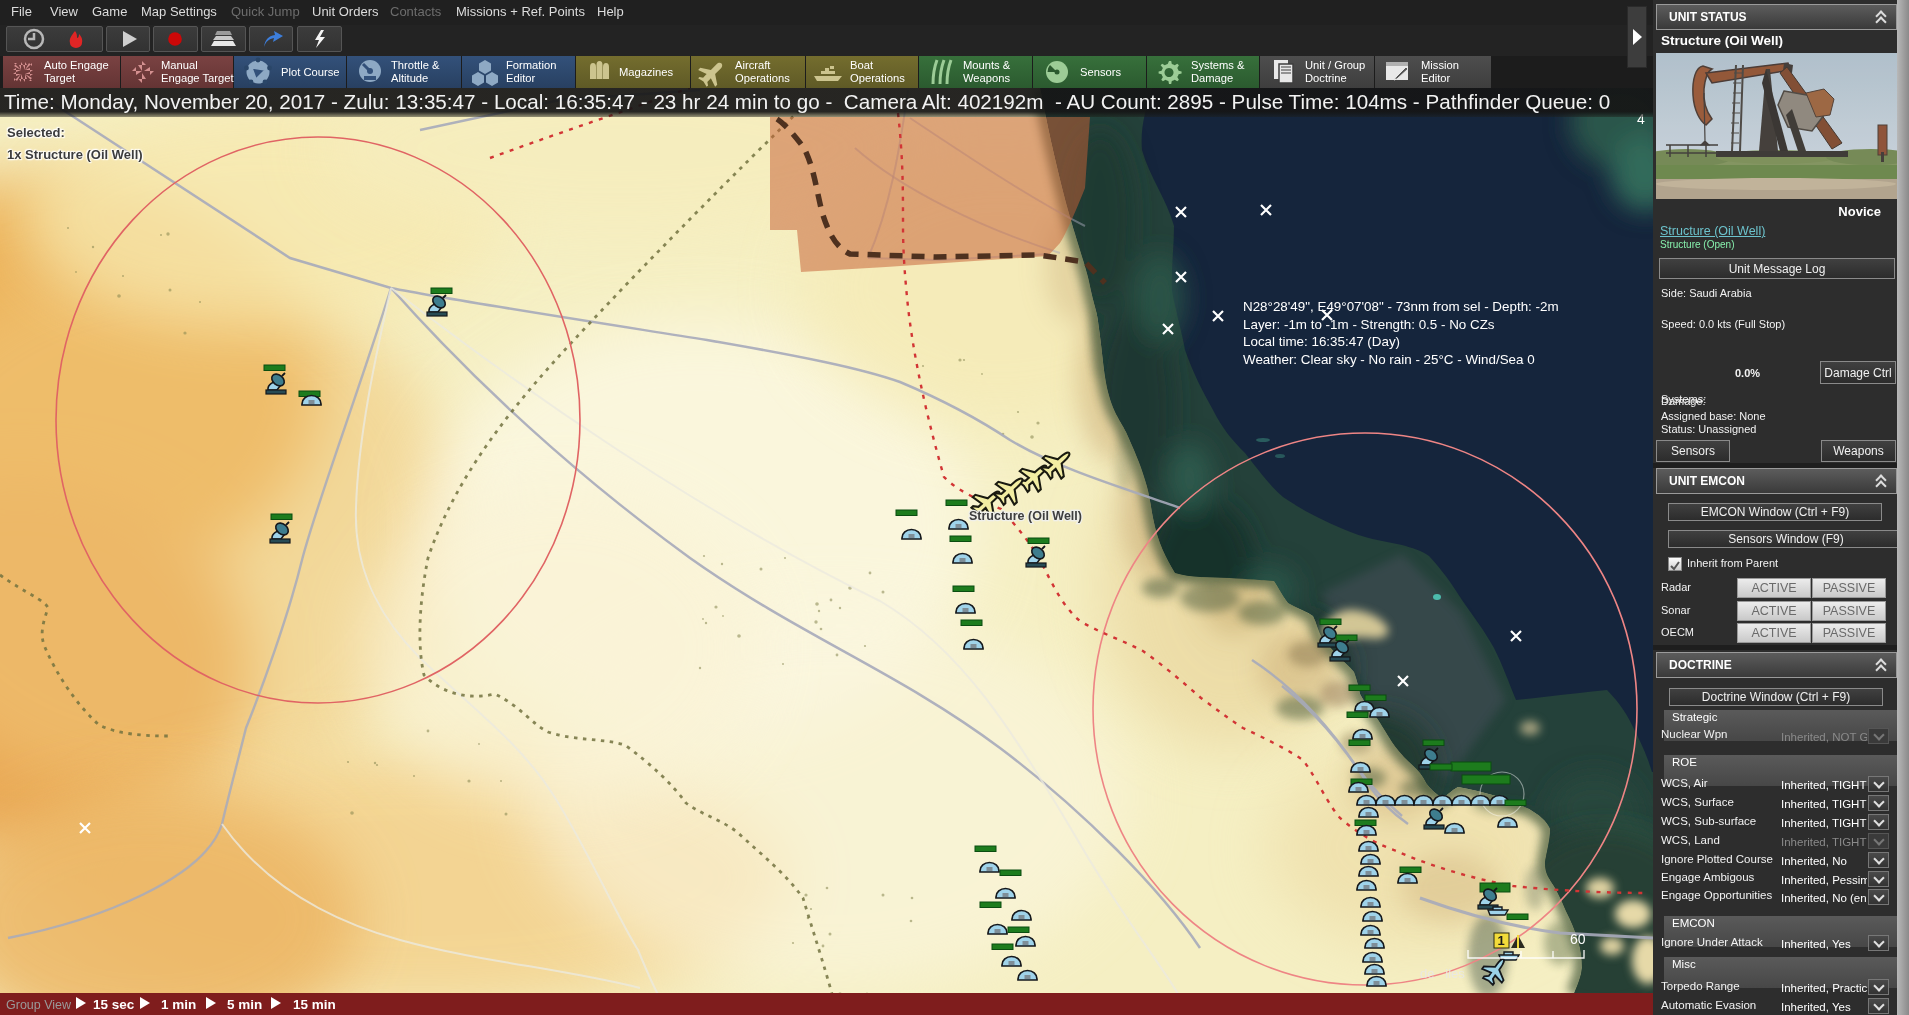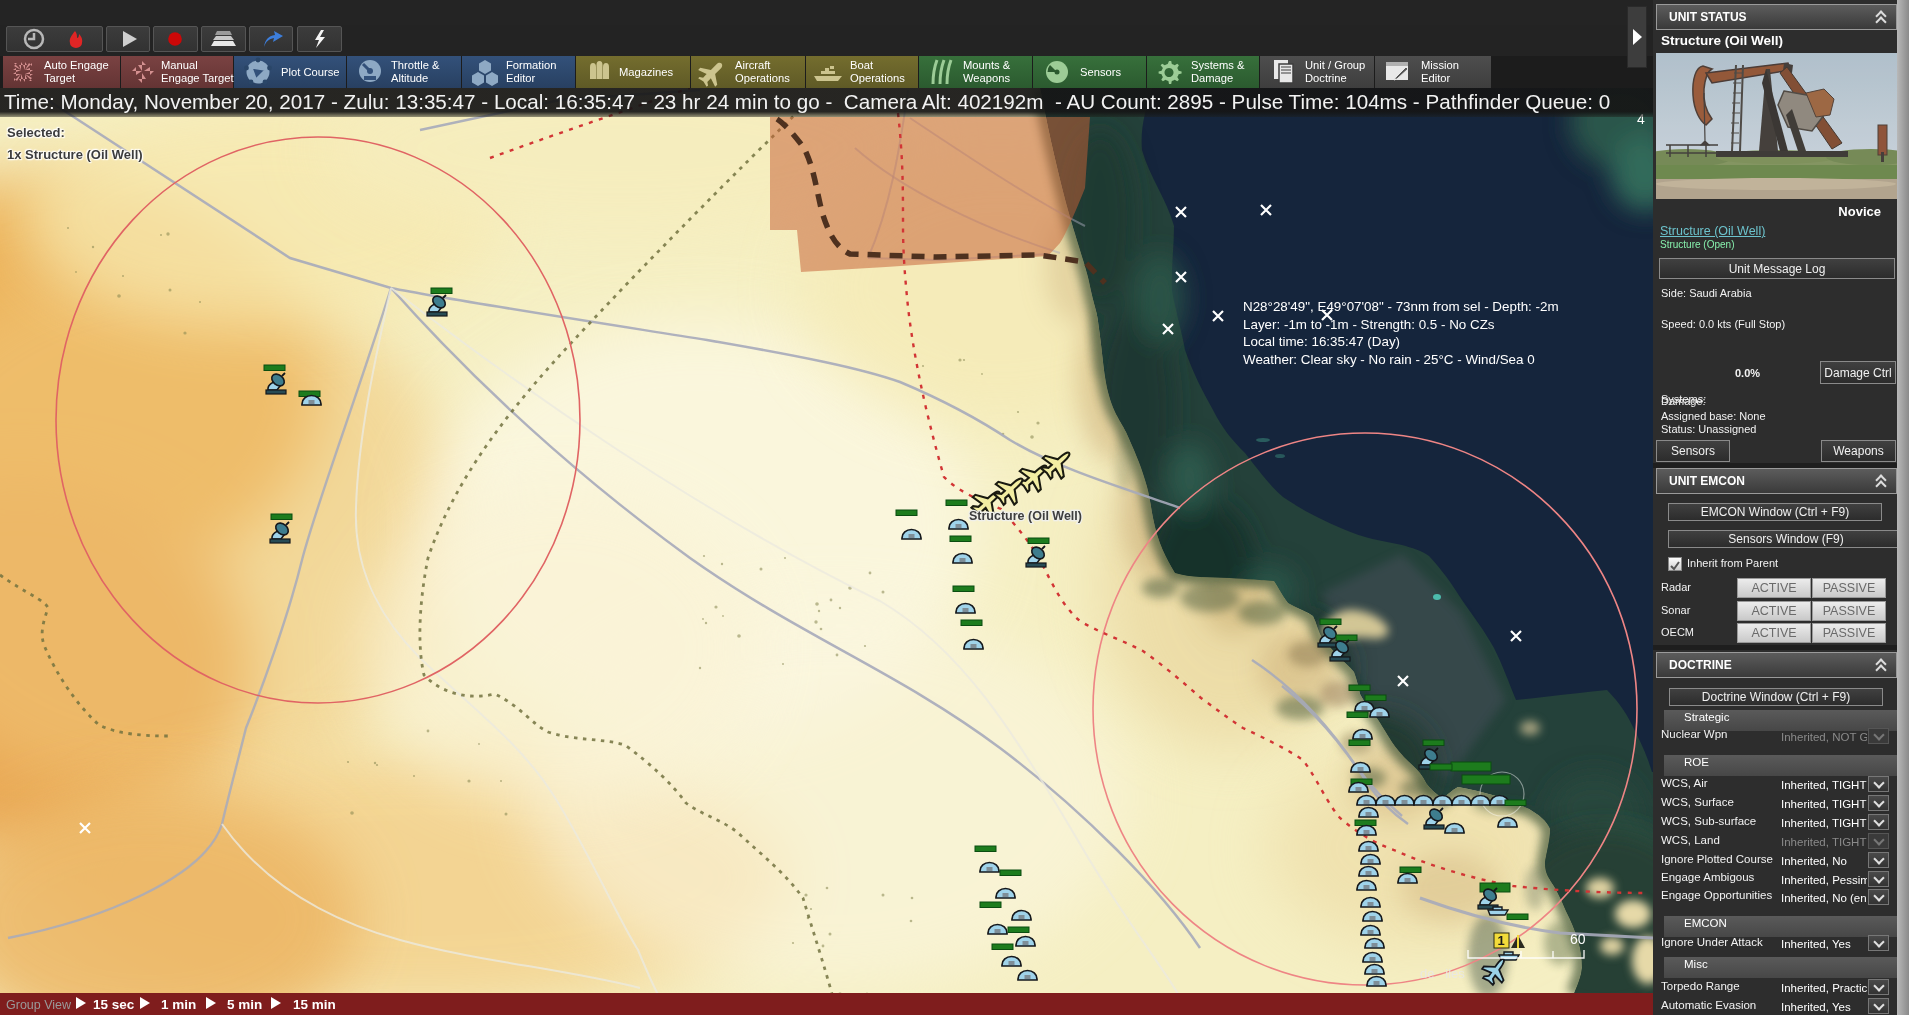--- a/index.html
+++ b/index.html
@@ -34,33 +34,44 @@
 #scroll { position:absolute; top:0; left:1897px; width:12px; height:1015px; background:linear-gradient(90deg,#b8b8b8,#8a8a8a); z-index:41; }
 #collapse { position:absolute; top:6px; left:1627px; width:20px; height:62px; background:#3d3d3d; border:1px solid #2a2a2a; z-index:35; }
 #collapse:after { content:""; position:absolute; top:22px; left:5px; border-left:9px solid #fff; border-top:8px solid transparent; border-bottom:8px solid transparent; }
 .phead { position:absolute; left:3px; width:241px; height:26px; background:linear-gradient(#5c5c5c,#3a3a3a); border:1px solid #9a9a9a; font-weight:bold; font-size:12px; color:#fff; line-height:24px; padding-left:12px; }
 .chev2 { position:absolute; right:8px; top:5px; width:12px; height:14px; }
 .chev2 i, .chev2 b { position:absolute; left:1px; width:8px; height:8px; border-left:2px solid #ddd; border-top:2px solid #ddd; transform:rotate(45deg); }
 .chev2 i { top:2px; } .chev2 b { top:8px; }
 .sbtn { position:absolute; background:linear-gradient(#404040,#2c2c2c); border:1px solid #8a8a8a; color:#f0f0f0; font-size:12px; text-align:center; }
 .slab { position:absolute; left:8px; font-size:11px; color:#f2f2f2; white-space:nowrap; }
 .dlab { position:absolute; left:8px; font-size:11.5px; color:#f2f2f2; white-space:nowrap; }
-.secbar { position:absolute; left:11px; width:233px; height:21px; background:linear-gradient(#5a5a5a,#474747); font-size:11.5px; color:#fff; padding-left:20px; line-height:15px; }
+.secbar { position:absolute; left:11px; width:233px; height:31px; background:linear-gradient(#5a5a5a,#474747); font-size:11.5px; color:#fff; padding-left:8px; line-height:15px; }
 .dval { position:absolute; left:128px; width:86px; overflow:hidden; font-size:11.5px; color:#fff; white-space:nowrap; }
 .gray { color:#8a8a8a !important; }
 .dd { position:absolute; left:215px; width:21px; height:16px; background:linear-gradient(#4a4a4a,#333); border:1px solid #777; }
 .dd:after { content:""; position:absolute; left:6px; top:2px; width:6px; height:6px; border-right:2.2px solid #e0e0e0; border-bottom:2.2px solid #e0e0e0; transform:rotate(45deg); }
 .dd.off { background:#3a3a3a; border-color:#555; }
 .dd.off:after { border-color:#777; }
 .apbtn { position:absolute; width:74px; height:20px; background:linear-gradient(#ececec,#c9c9c9); border:1px solid #999; color:#6a6a6a; font-size:12.5px; text-align:center; line-height:19px; }
 </style>
 </head>
 <body>
 <div id="root">
 
+<div id="menubar">
+  <span style="left:11px">File</span>
+  <span style="left:50px">View</span>
+  <span style="left:92px">Game</span>
+  <span style="left:141px">Map Settings</span>
+  <span style="left:231px" class="dis">Quick Jump</span>
+  <span style="left:312px">Unit Orders</span>
+  <span style="left:390px" class="dis">Contacts</span>
+  <span style="left:456px">Missions + Ref. Points</span>
+  <span style="left:597px">Help</span>
+</div>
 
 <div id="tb1">
   <div class="tbtn" style="left:6px;width:97px;">
     <svg width="95" height="24" viewBox="0 0 95 24">
       <circle cx="27" cy="12" r="9" fill="none" stroke="#b8b8b8" stroke-width="2.5"></circle>
       <path d="M27 6 L27 12 L21 12" fill="none" stroke="#b8b8b8" stroke-width="2.5"></path>
       <path d="M68 4 C64 9 62 12 63 16 a6 5 0 0 0 12 0 c1-4-1-7-3-9 c0 3-1 4-2 4 c0-2 0-5-2-7z" fill="#e02525"></path>
     </svg>
   </div>
   <div class="tbtn" style="left:106px;width:44px;">

